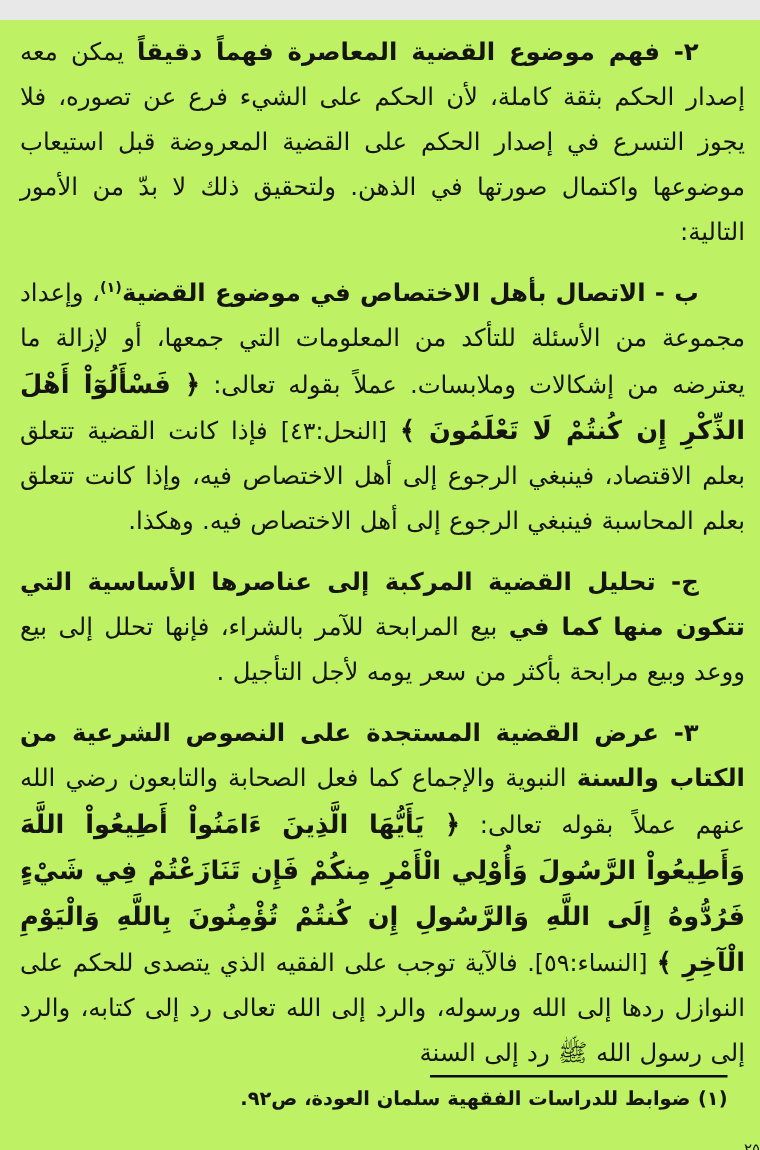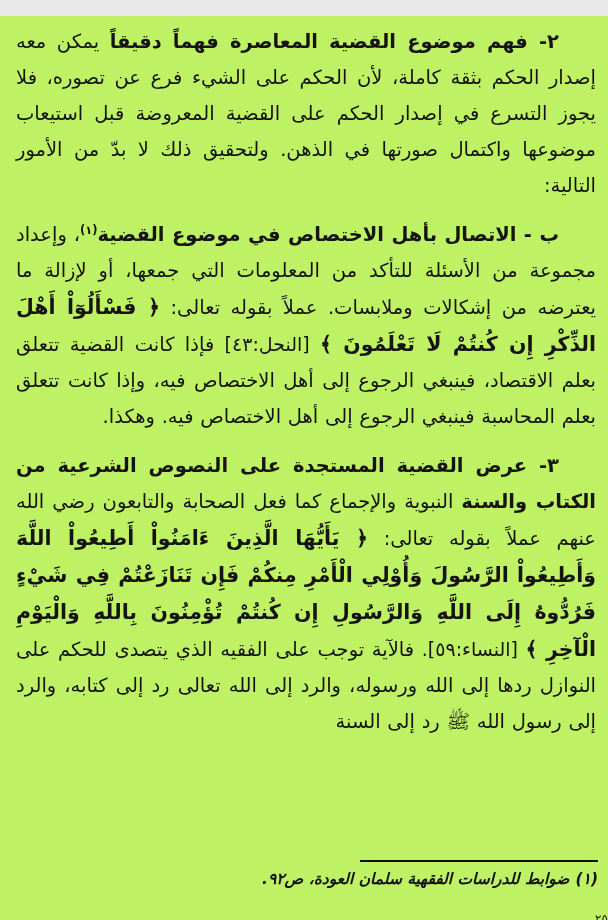--- a/index.html
+++ b/index.html
@@ -42,23 +42,22 @@
   }
   .seg-sup {
     font-size: 11.5px;
     vertical-align: super;
     line-height: 0;
     font-weight: bold;
   }
   .footnote-area {
     position: absolute;
     top: 844px;
-    right: 10px;
+    right: 26px;
     left: 16px;
-    font-style: italic;
   }
   .footnote-rule {
     width: 238px;
     border-top: 2.5px solid #0d0d0d;
     margin-bottom: 5px;
   }
   .footnote-line {
     font-size: 15.5px;
     line-height: 24px;
     text-align: right;
@@ -80,20 +79,21 @@
 <body>
 
 <div class="page">
 
   <div class="content">
     <p class="para"><span class="seg-bold">٢- فهم موضوع القضية المعاصرة فهماً دقيقاً</span><span class="seg-normal"> يمكن معه إصدار الحكم بثقة كاملة، لأن الحكم على الشيء فرع عن تصوره، فلا يجوز التسرع في إصدار الحكم على القضية المعروضة قبل استيعاب موضوعها واكتمال صورتها في الذهن. ولتحقيق ذلك لا بدّ من الأمور التالية:</span></p>
 
 
     <p class="para"><span class="seg-bold">ب - الاتصال بأهل الاختصاص في موضوع القضية</span><span class="seg-sup">(١)</span><span class="seg-normal">، وإعداد مجموعة من الأسئلة للتأكد من المعلومات التي جمعها، أو لإزالة ما يعترضه من إشكالات وملابسات. عملاً بقوله تعالى: </span><span class="seg-quran">﴿ فَسْأَلُوٓاْ أَهْلَ الذِّكْرِ إِن كُنتُمْ لَا تَعْلَمُونَ ﴾</span><span class="seg-ref"> [النحل:٤٣]</span><span class="seg-normal"> فإذا كانت القضية تتعلق بعلم الاقتصاد، فينبغي الرجوع إلى أهل الاختصاص فيه، وإذا كانت تتعلق بعلم المحاسبة فينبغي الرجوع إلى أهل الاختصاص فيه. وهكذا.</span></p>
 
+    <p class="para"><span class="seg-bold">ج- تحليل القضية المركبة إلى عناصرها الأساسية التي تتكون منها كما في</span><span class="seg-normal"> بيع المرابحة للآمر بالشراء، فإنها تحلل إلى بيع ووعد وبيع مرابحة بأكثر من سعر يومه لأجل التأجيل .</span></p>
 
     <p class="para"><span class="seg-bold">٣- عرض القضية المستجدة على النصوص الشرعية من الكتاب والسنة</span><span class="seg-normal"> النبوية والإجماع كما فعل الصحابة والتابعون رضي الله عنهم عملاً بقوله تعالى: </span><span class="seg-quran">﴿ يَأَيُّهَا الَّذِينَ ءَامَنُواْ أَطِيعُواْ اللَّهَ وَأَطِيعُواْ الرَّسُولَ وَأُوْلِي الْأَمْرِ مِنكُمْ فَإِن تَنَازَعْتُمْ فِي شَيْءٍ فَرُدُّوهُ إِلَى اللَّهِ وَالرَّسُولِ إِن كُنتُمْ تُؤْمِنُونَ بِاللَّهِ وَالْيَوْمِ الْآخِرِ ﴾</span><span class="seg-ref"> [النساء:٥٩].</span><span class="seg-normal"> فالآية توجب على الفقيه الذي يتصدى للحكم على النوازل ردها إلى الله ورسوله، والرد إلى الله تعالى رد إلى كتابه، والرد إلى رسول الله ﷺ رد إلى السنة</span></p>
   </div>
 
   <div class="footnote-area">
     <div class="footnote-rule"></div>
     <div class="footnote-line">
       <span class="footnote-marker">(١)</span><span>ضوابط للدراسات الفقهية سلمان العودة، ص٩٢.</span>
     </div>
   </div>

